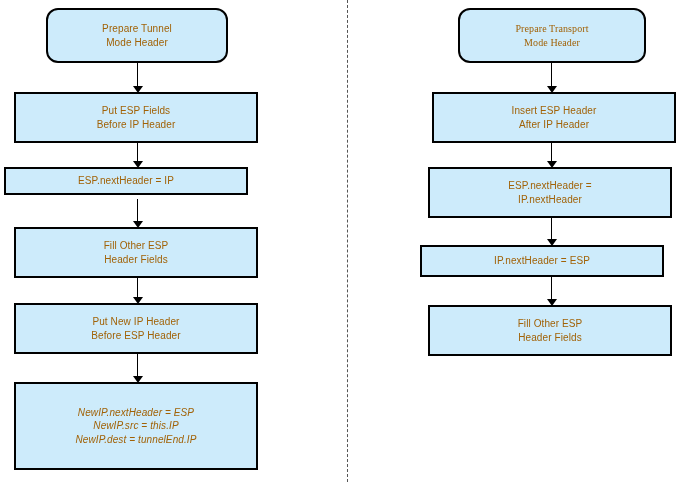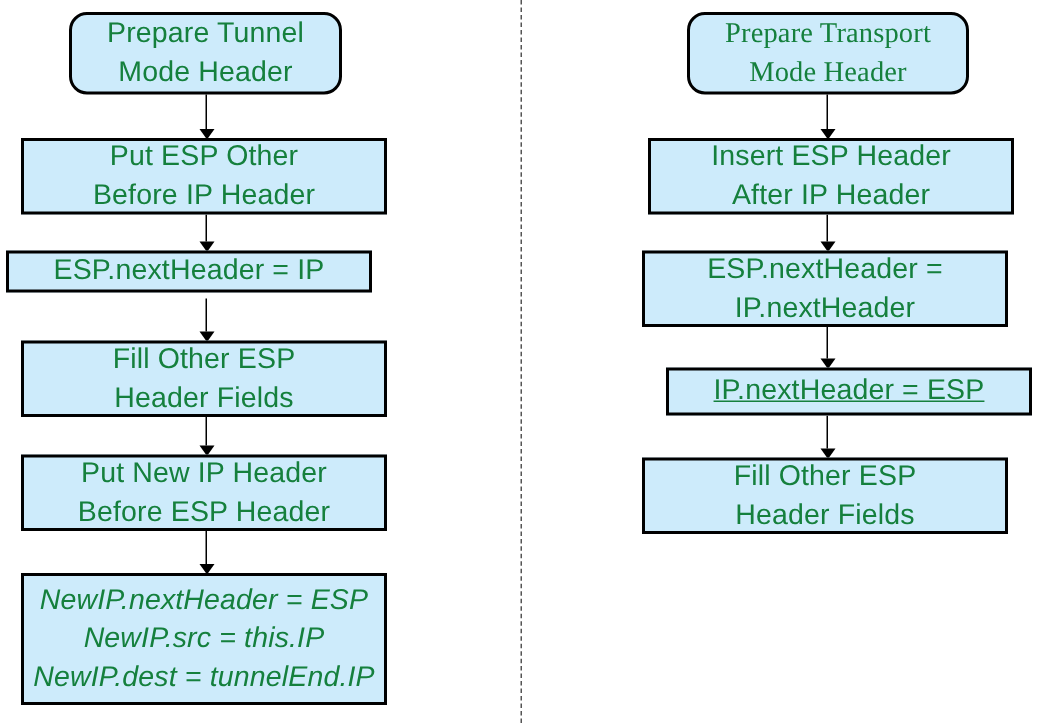--- a/index.html
+++ b/index.html
@@ -20,22 +20,22 @@
   .node {
     position: absolute;
     box-sizing: border-box;
     background: #cdebfb;
     border: 2px solid #000000;
     display: flex;
     flex-direction: column;
     align-items: center;
     justify-content: center;
     text-align: center;
-    color: #15803d;
-    font-size: 19px;
+    color: #a16207;
+    font-size: 10px;
     line-height: 1.35;
     letter-spacing: 0.1px;
     white-space: pre-line;
     font-family: "Liberation Sans", sans-serif;
   }
   .node.rounded {
     border-radius: 12px;
   }
   .connector {
     position: absolute;
@@ -69,21 +69,21 @@
     <div class="connector" style="left: 137px; top: 143px; height: 18px; border-left-color: rgb(0, 0, 0);"></div>
     <div class="arrowhead" style="left: 133px; top: 161px; border-top-color: rgb(0, 0, 0);"></div>
     <div class="connector" style="left: 137px; top: 199px; height: 22px; border-left-color: rgb(0, 0, 0);"></div>
     <div class="arrowhead" style="left: 133px; top: 221px; border-top-color: rgb(0, 0, 0);"></div>
     <div class="connector" style="left: 137px; top: 278px; height: 19px; border-left-color: rgb(0, 0, 0);"></div>
     <div class="arrowhead" style="left: 133px; top: 297px; border-top-color: rgb(0, 0, 0);"></div>
     <div class="connector" style="left: 137px; top: 354px; height: 22px; border-left-color: rgb(0, 0, 0);"></div>
     <div class="arrowhead" style="left: 133px; top: 376px; border-top-color: rgb(0, 0, 0);"></div>
     <div class="node rounded" style="left: 46px; top: 8px; width: 182px; height: 55px; background: rgb(205, 235, 251); border-color: rgb(0, 0, 0);">Prepare Tunnel
 Mode Header</div>
-    <div class="node" style="left: 14px; top: 92px; width: 244px; height: 51px; background: rgb(205, 235, 251); border-color: rgb(0, 0, 0);">Put ESP Other
+    <div class="node" style="left: 14px; top: 92px; width: 244px; height: 51px; background: rgb(205, 235, 251); border-color: rgb(0, 0, 0);">Put ESP Fields
 Before IP Header</div>
     <div class="node" style="left: 4px; top: 167px; width: 244px; height: 28px; background: rgb(205, 235, 251); border-color: rgb(0, 0, 0);">ESP.nextHeader = IP</div>
     <div class="node" style="left: 14px; top: 227px; width: 244px; height: 51px; background: rgb(205, 235, 251); border-color: rgb(0, 0, 0);">Fill Other ESP
 Header Fields</div>
     <div class="node" style="left: 14px; top: 303px; width: 244px; height: 51px; background: rgb(205, 235, 251); border-color: rgb(0, 0, 0);">Put New IP Header
 Before ESP Header</div>
     <div class="node" style="left: 14px; top: 382px; width: 244px; height: 88px; background: rgb(205, 235, 251); border-color: rgb(0, 0, 0); font-style: italic;">NewIP.nextHeader = ESP
 NewIP.src = this.IP
 NewIP.dest = tunnelEnd.IP</div>
     <div class="connector" style="left: 551px; top: 63px; height: 23px; border-left-color: rgb(0, 0, 0);"></div>
@@ -93,16 +93,16 @@
     <div class="connector" style="left: 551px; top: 218px; height: 21px; border-left-color: rgb(0, 0, 0);"></div>
     <div class="arrowhead" style="left: 547px; top: 239px; border-top-color: rgb(0, 0, 0);"></div>
     <div class="connector" style="left: 551px; top: 277px; height: 22px; border-left-color: rgb(0, 0, 0);"></div>
     <div class="arrowhead" style="left: 547px; top: 299px; border-top-color: rgb(0, 0, 0);"></div>
     <div class="node rounded" style="left: 458px; top: 8px; width: 188px; height: 55px; background: rgb(205, 235, 251); border-color: rgb(0, 0, 0); font-family: Liberation Serif, serif;">Prepare Transport
 Mode Header</div>
     <div class="node" style="left: 432px; top: 92px; width: 244px; height: 51px; background: rgb(205, 235, 251); border-color: rgb(0, 0, 0);">Insert ESP Header
 After IP Header</div>
     <div class="node" style="left: 428px; top: 167px; width: 244px; height: 51px; background: rgb(205, 235, 251); border-color: rgb(0, 0, 0);">ESP.nextHeader =
 IP.nextHeader</div>
-    <div class="node" style="left: 444px; top: 245px; width: 244px; height: 32px; background: rgb(205, 235, 251); border-color: rgb(0, 0, 0); text-decoration: underline;">IP.nextHeader = ESP</div>
+    <div class="node" style="left: 420px; top: 245px; width: 244px; height: 32px; background: rgb(205, 235, 251); border-color: rgb(0, 0, 0);">IP.nextHeader = ESP</div>
     <div class="node" style="left: 428px; top: 305px; width: 244px; height: 51px; background: rgb(205, 235, 251); border-color: rgb(0, 0, 0);">Fill Other ESP
 Header Fields</div>
   </div>
 
 </body></html>

